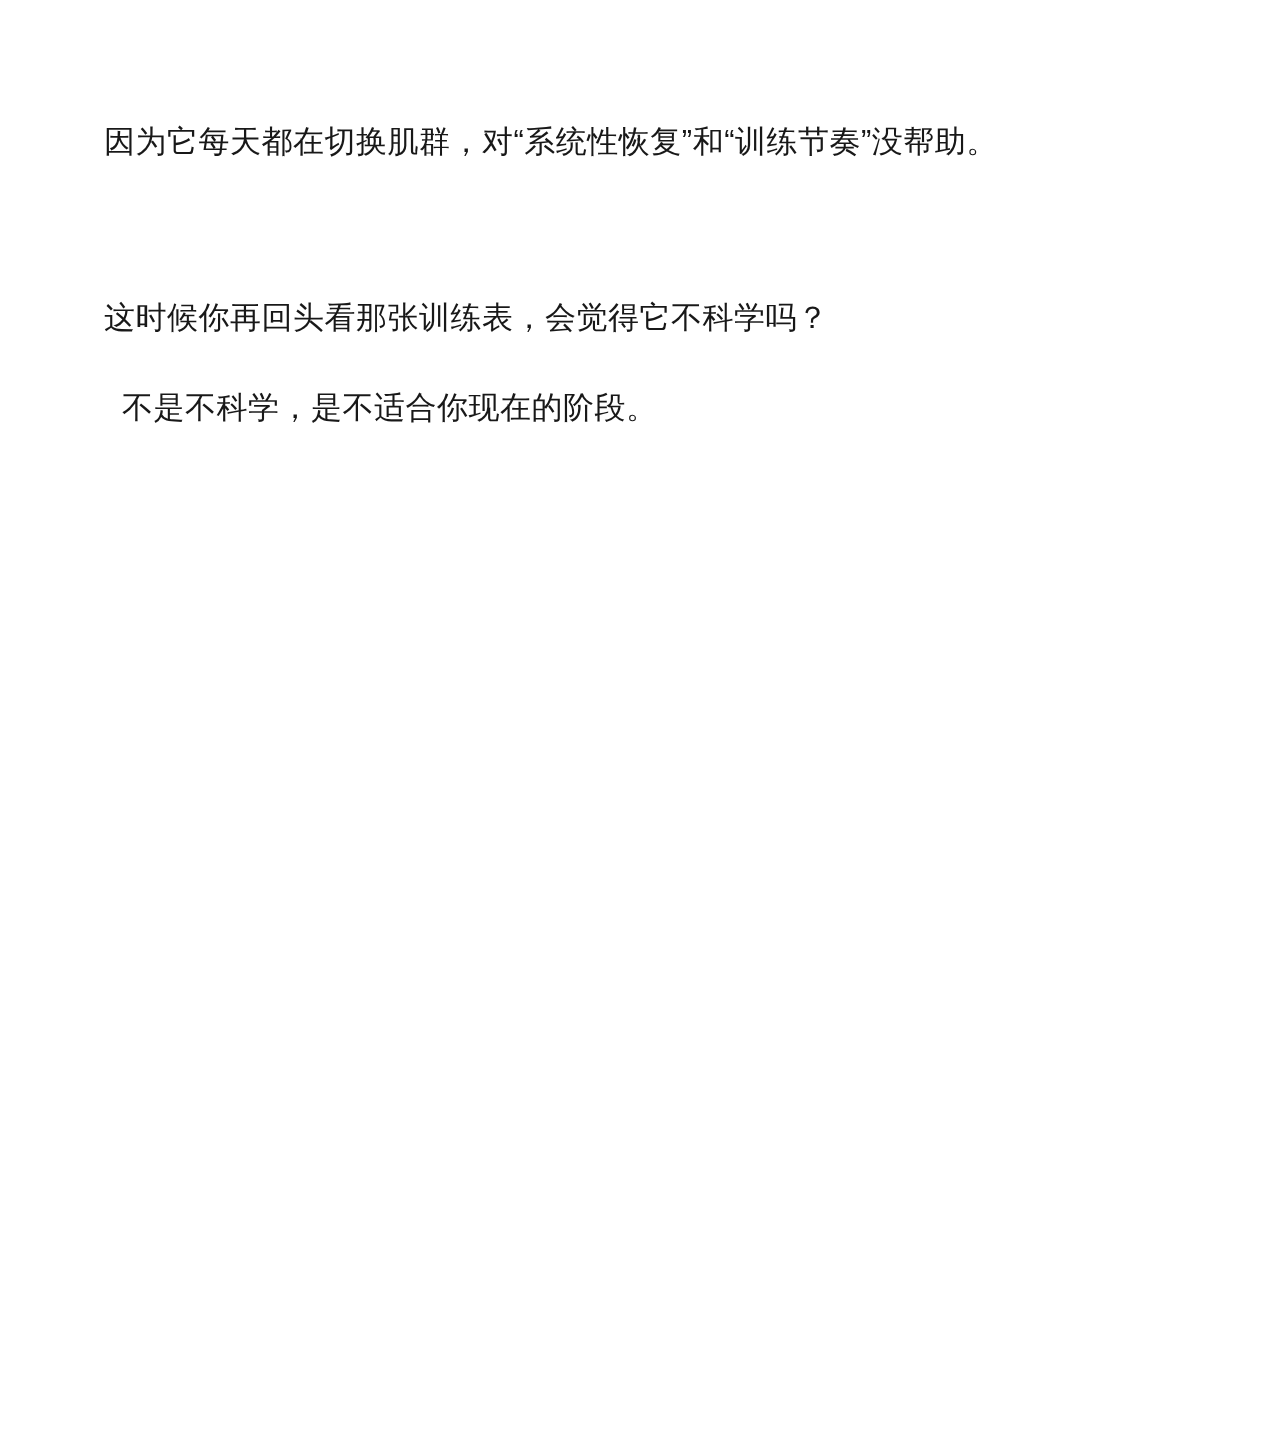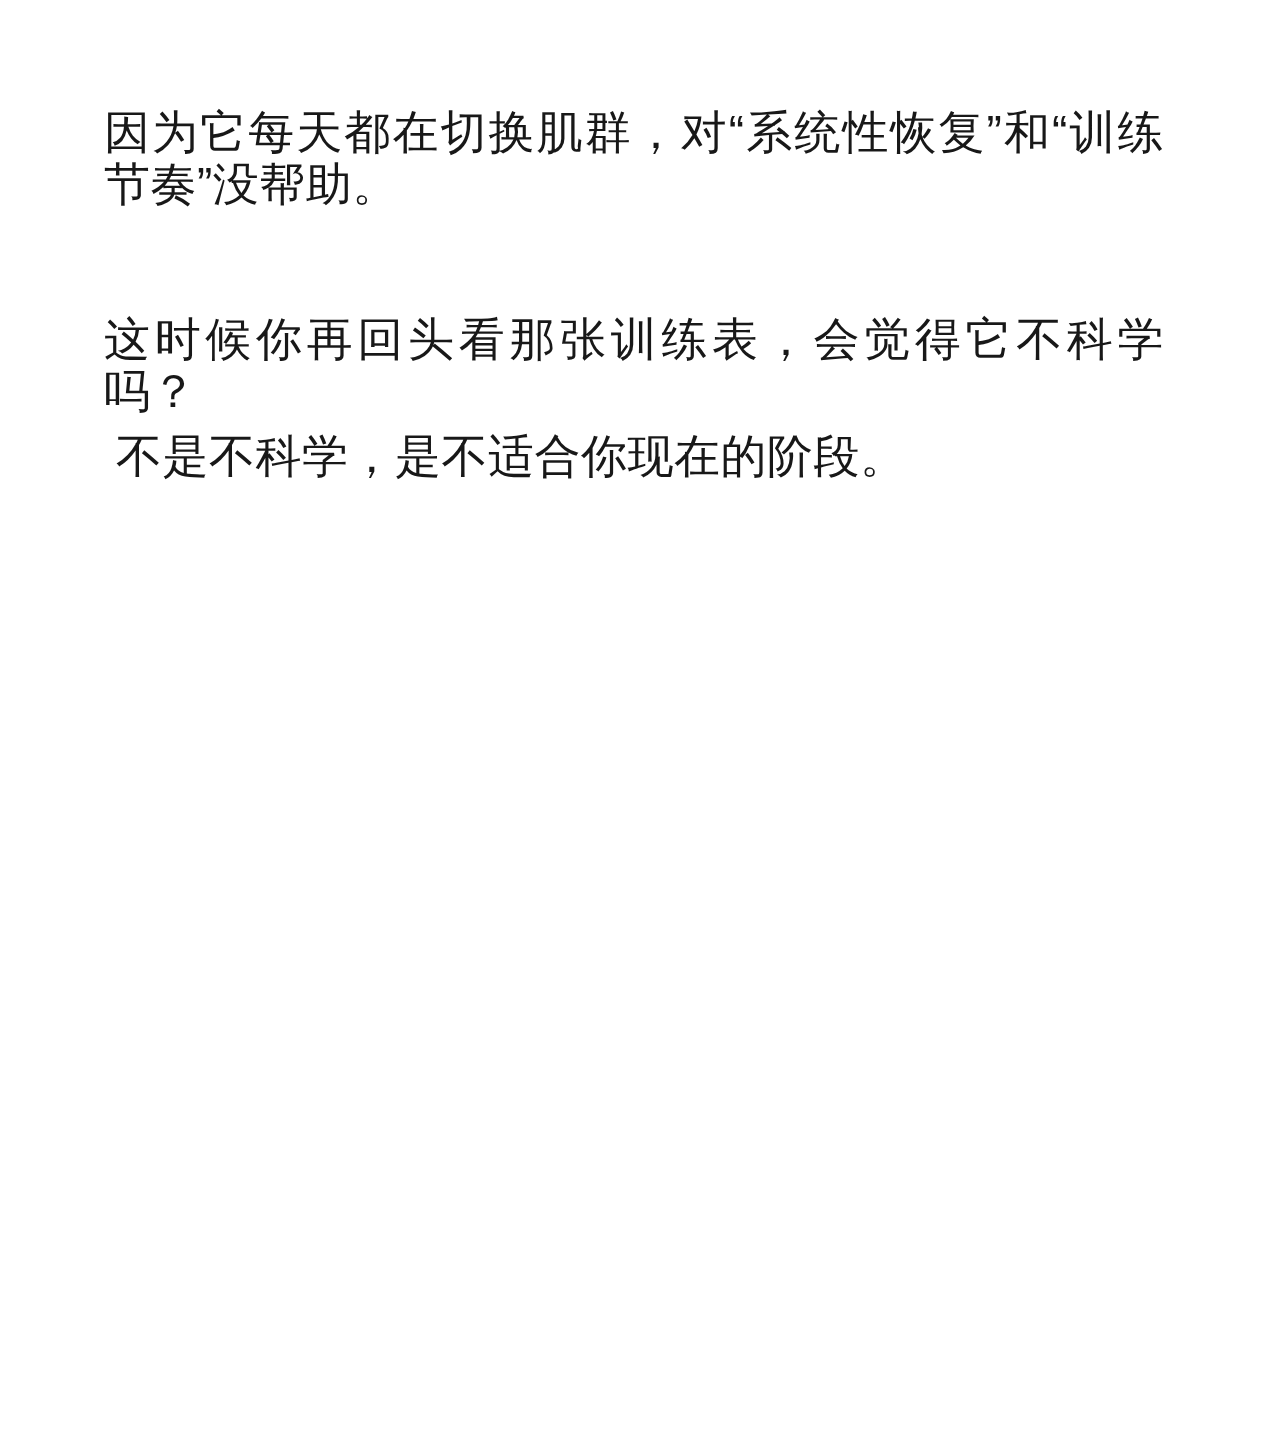--- a/index.html
+++ b/index.html
@@ -13,41 +13,41 @@
     height: 1456px;
     background: #ffffff;
     overflow: hidden;
     box-sizing: border-box;
     font-family: "Liberation Sans", "DejaVu Sans", sans-serif;
     color: #181818;
   }
   .article {
     box-sizing: border-box;
     padding: 106px 100px 0 104px;
-    font-size: 46px;
-    line-height: 52px;
+    font-size: 31px;
+    line-height: 72px;
     letter-spacing: 0.5px;
     text-align: justify;
     text-justify: inter-ideograph;
   }
   .para {
     margin: 0;
   }
   .para.intro {
     margin-bottom: 104px;
   }
   .para.result {
     margin-bottom: 90px;
   }
   .para.question {
     margin-bottom: 0;
     font-family: Liberation Serif, serif;
   }
   .para.answer {
-    margin: 12px;
+    margin: 18px;
   }
   .bullet-list {
     list-style: none;
     margin: 0 0 86px 0;
     padding: 0;
   }
   .bullet-item {
     position: relative;
     padding-left: 92px;
     padding-right: 10px;

